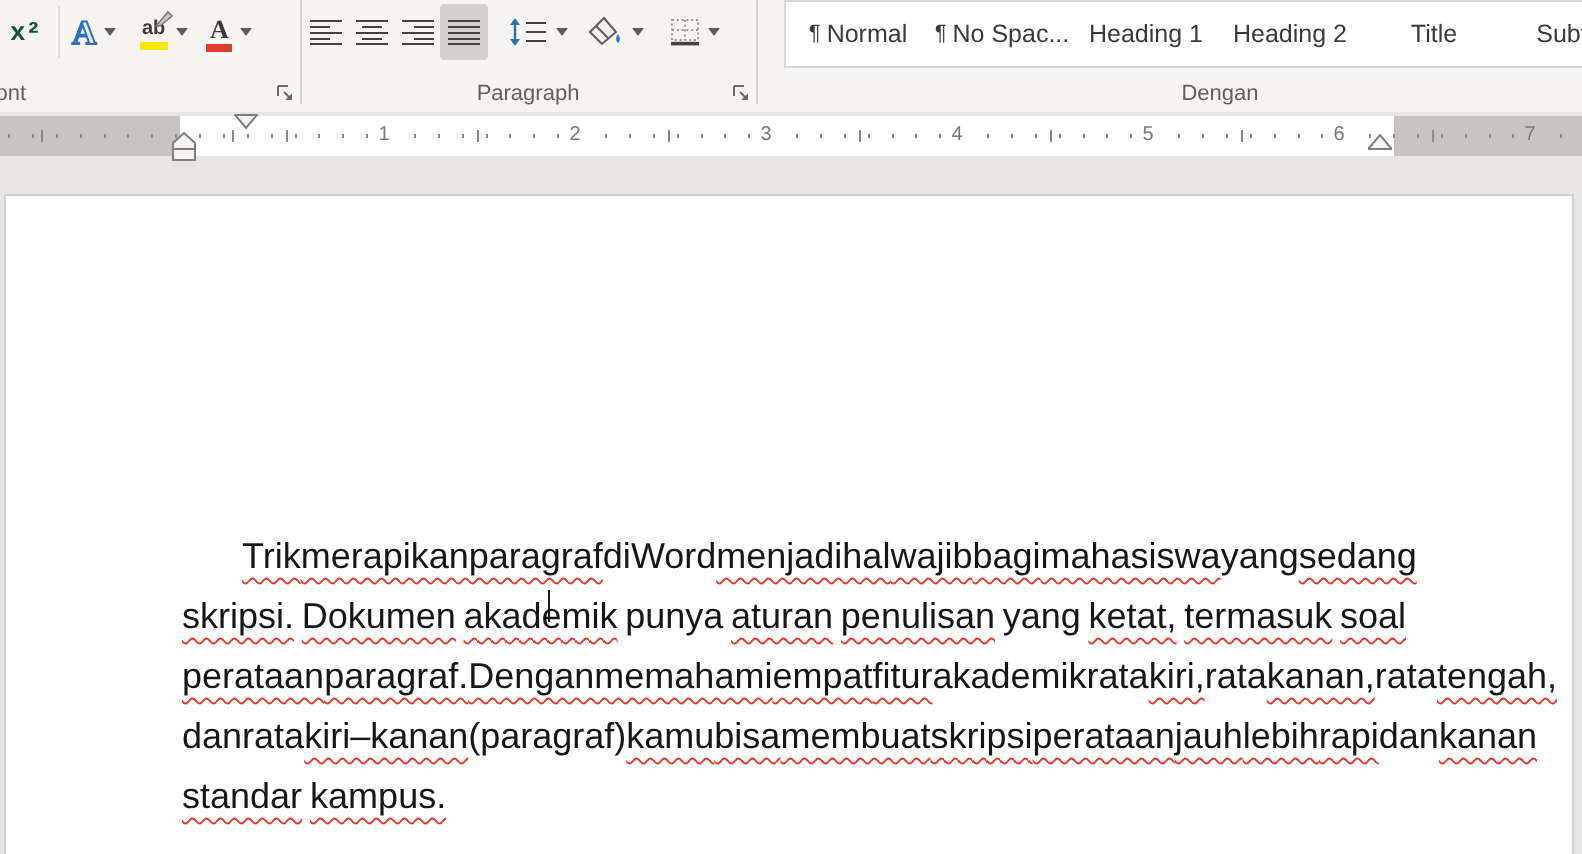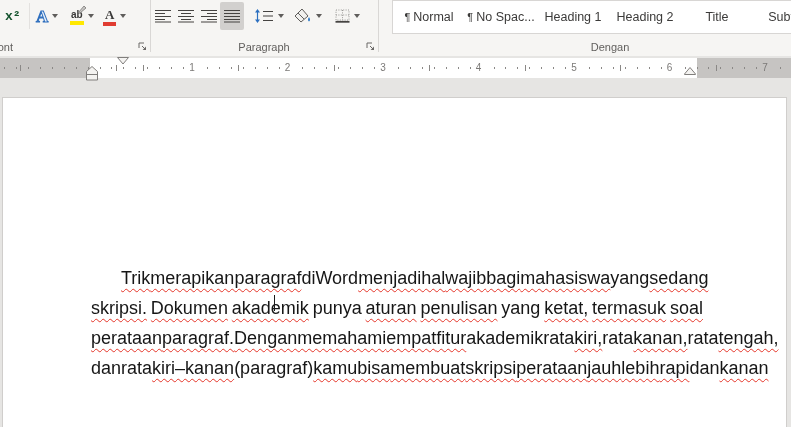--- a/index.html
+++ b/index.html
@@ -269,17 +269,21 @@
           <span class="word sq">bisa</span>
           <span class="word sq">membuat</span>
           <span class="word sq">skripsi</span>
           <span class="word sq">perataan</span>
           <span class="word sq">jauh</span>
           <span class="word sq">lebih</span>
           <span class="word sq">rapi</span>
           <span class="word">dan</span>
           <span class="word sq">kanan</span>
         </div>
+        <div class="line">
+          <span class="word sq">standar</span>
+          <span class="word sq">kampus.</span>
+        </div>
       </div>
     <div class="caret"></div>
   </div>
 
 </div>
 
 </body></html>

